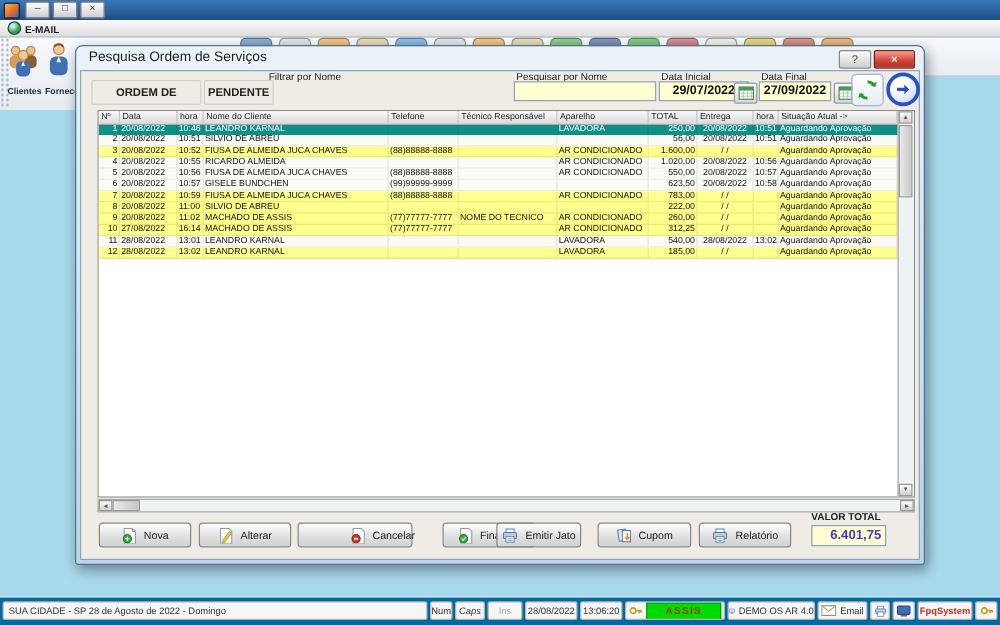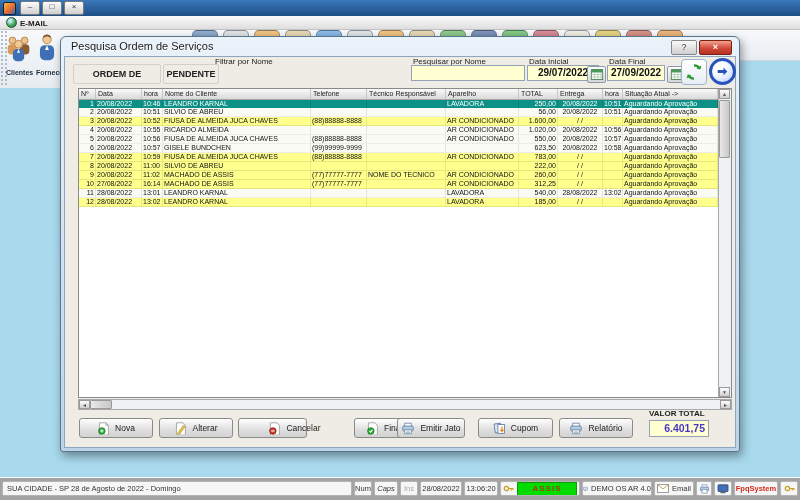--- a/index.html
+++ b/index.html
@@ -88,21 +88,21 @@
     background:#eff2f5;border:1px solid #aaa;}
   
   .btn{position:absolute;top:361px;height:20px;box-sizing:border-box;
     background:linear-gradient(#ffffff,#dedede 60%,#d2d2d2);border:1px solid #8a8a8a;border-radius:3px;
     display:flex;align-items:center;justify-content:center;gap:5px;font-size:8.5px;color:#222;}
   .total-label{position:absolute;left:584px;top:352px;font-size:8px;font-weight:bold;color:#222;}
   .total-field{position:absolute;left:584px;top:363px;width:60px;height:17px;box-sizing:border-box;
     background:#ffffd2;border:1px solid #91a3b5;font-size:10.5px;font-weight:bold;color:#4838c8;
     text-align:right;line-height:15px;padding-right:3px;}
   
-  .statusbar{position:absolute;left:0;top:477px;width:800px;height:23px;background:#a3a3a3;
+  .statusbar{position:absolute;left:0;top:477px;width:800px;height:23px;background:#0369a1;
     border-top:1px solid #fff;display:flex;gap:2px;padding:3px 2px 4px 2px;box-sizing:border-box;z-index:6;}
   .seg{background:#f6f6f6;border:1px solid #b4b4b4;border-radius:2px;font-size:7.5px;color:#333;
     display:flex;align-items:center;justify-content:center;gap:3px;white-space:nowrap;overflow:hidden;box-sizing:border-box;}
   .seg.city{flex:1;justify-content:flex-start;padding-left:4px;}
   .seg.dim{color:#a8a8a8;}
   .master-box{background:#00dc00;border:1px solid #0a9a0a;color:#a03c10;font-weight:bold;
     font-size:8px;width:58px;height:12px;text-align:center;line-height:12px;letter-spacing:1px;}
   .brand{color:#d42a20;font-weight:bold;}
 </style>
 </head>
@@ -403,21 +403,21 @@
             </span>
             <span>Nova</span>
           </div><div class="btn" style="left: 94px; width: 74px;">
             <span style="display: inline-flex;">
               <svg width="13" height="13" viewBox="0 0 16 16">
                 <path d="M3 1h8l3 3v12H3z" fill="#fff" stroke="#999"></path>
                 <path d="M5 13l6.5-9 2.2 1.7-6.5 9-2.7.6z" fill="#e8c44a" stroke="#a88a20" stroke-width=".7"></path>
               </svg>
             </span>
             <span>Alterar</span>
-          </div><div class="btn" style="left: 173px; width: 69px; padding-left: 44px;">
+          </div><div class="btn" style="left: 173px; width: 92px; padding-left: 44px;">
             <span style="display: inline-flex;">
               <svg width="13" height="13" viewBox="0 0 16 16">
                 <path d="M3 1h8l3 3v12H3z" fill="#fff" stroke="#999"></path>
                 <circle cx="6" cy="11" r="4" fill="#d23b2f" stroke="#8a1f16"></circle>
                 <path d="M4 11h4" stroke="#fff" stroke-width="1.4"></path>
               </svg>
             </span>
             <span>Cancelar</span>
           </div><div class="btn" style="left: 265px; width: 74px; margin-left: 24px;">
             <span style="display: inline-flex;">
@@ -462,21 +462,21 @@
       <div class="total-label">VALOR TOTAL</div>
       <div class="total-field">6.401,75</div>
     </div>
   </div>
 
   
   <div class="statusbar">
     <div class="seg city">SUA CIDADE - SP 28 de Agosto de 2022 - Domingo</div>
     <div class="seg" style="width:18px;">Num</div>
     <div class="seg" style="width:24px;font-style:italic;">Caps</div>
-    <div class="seg dim" style="width:18px;">Ins</div>
+    <div class="seg dim" style="width:28px;">Ins</div>
     <div class="seg" style="width:42px;">28/08/2022</div>
     <div class="seg" style="width:34px;">13:06:20</div>
     <div class="seg" style="width:80px;">
       <svg width="11" height="9" viewBox="0 0 16 12">
           <circle cx="5" cy="6" r="3.2" fill="none" stroke="#c8a020" stroke-width="1.8"></circle>
           <path d="M8 6h7M12 6v3M14.5 6v2.2" stroke="#c8a020" stroke-width="1.8"></path>
         </svg>
       <span class="master-box">ASSIS</span>
     </div>
     <div class="seg" style="width:70px;">

